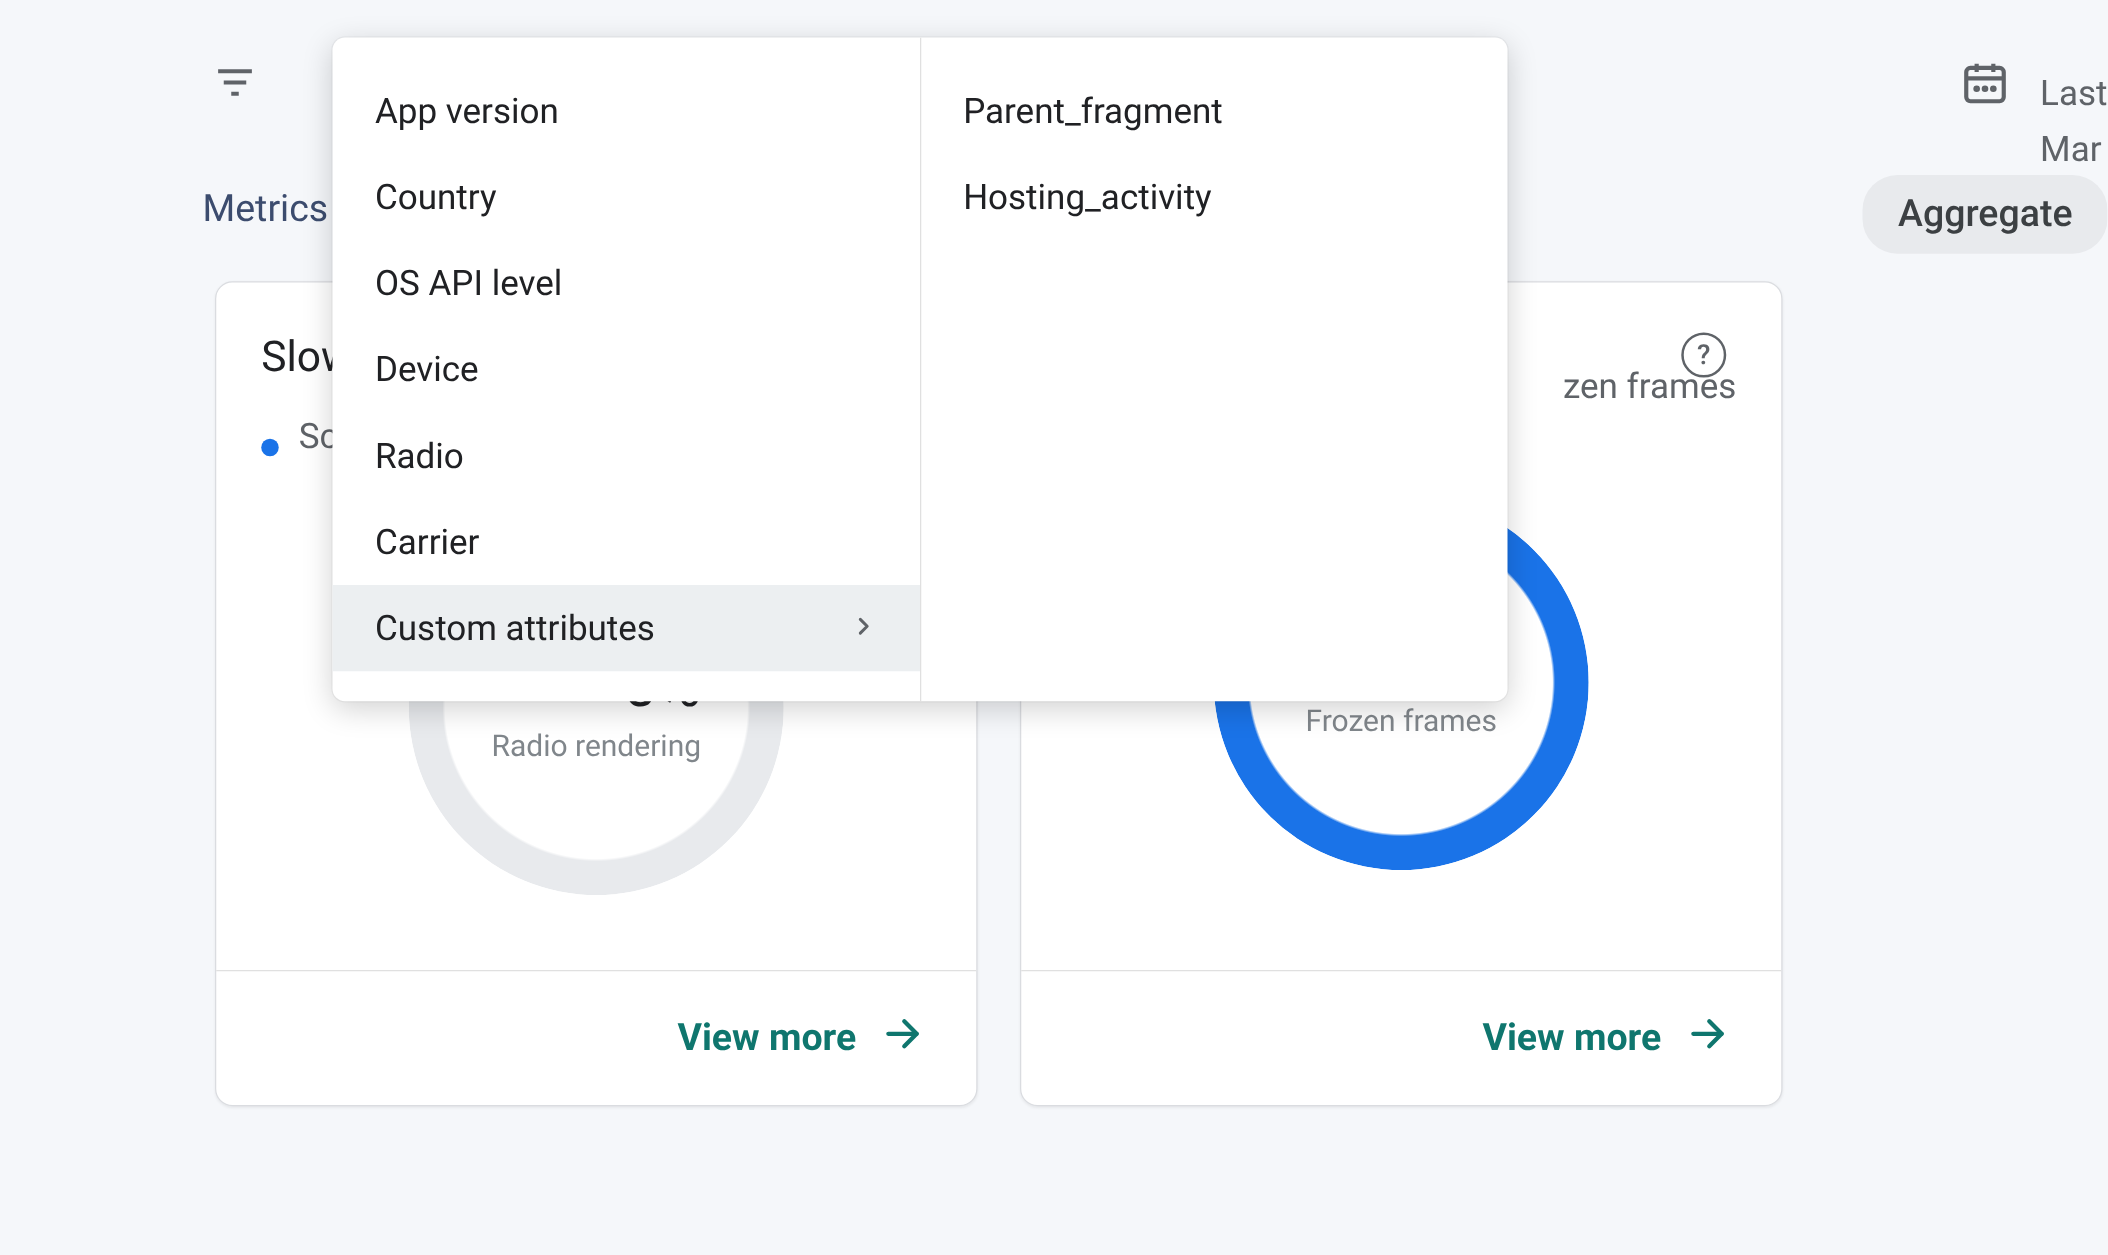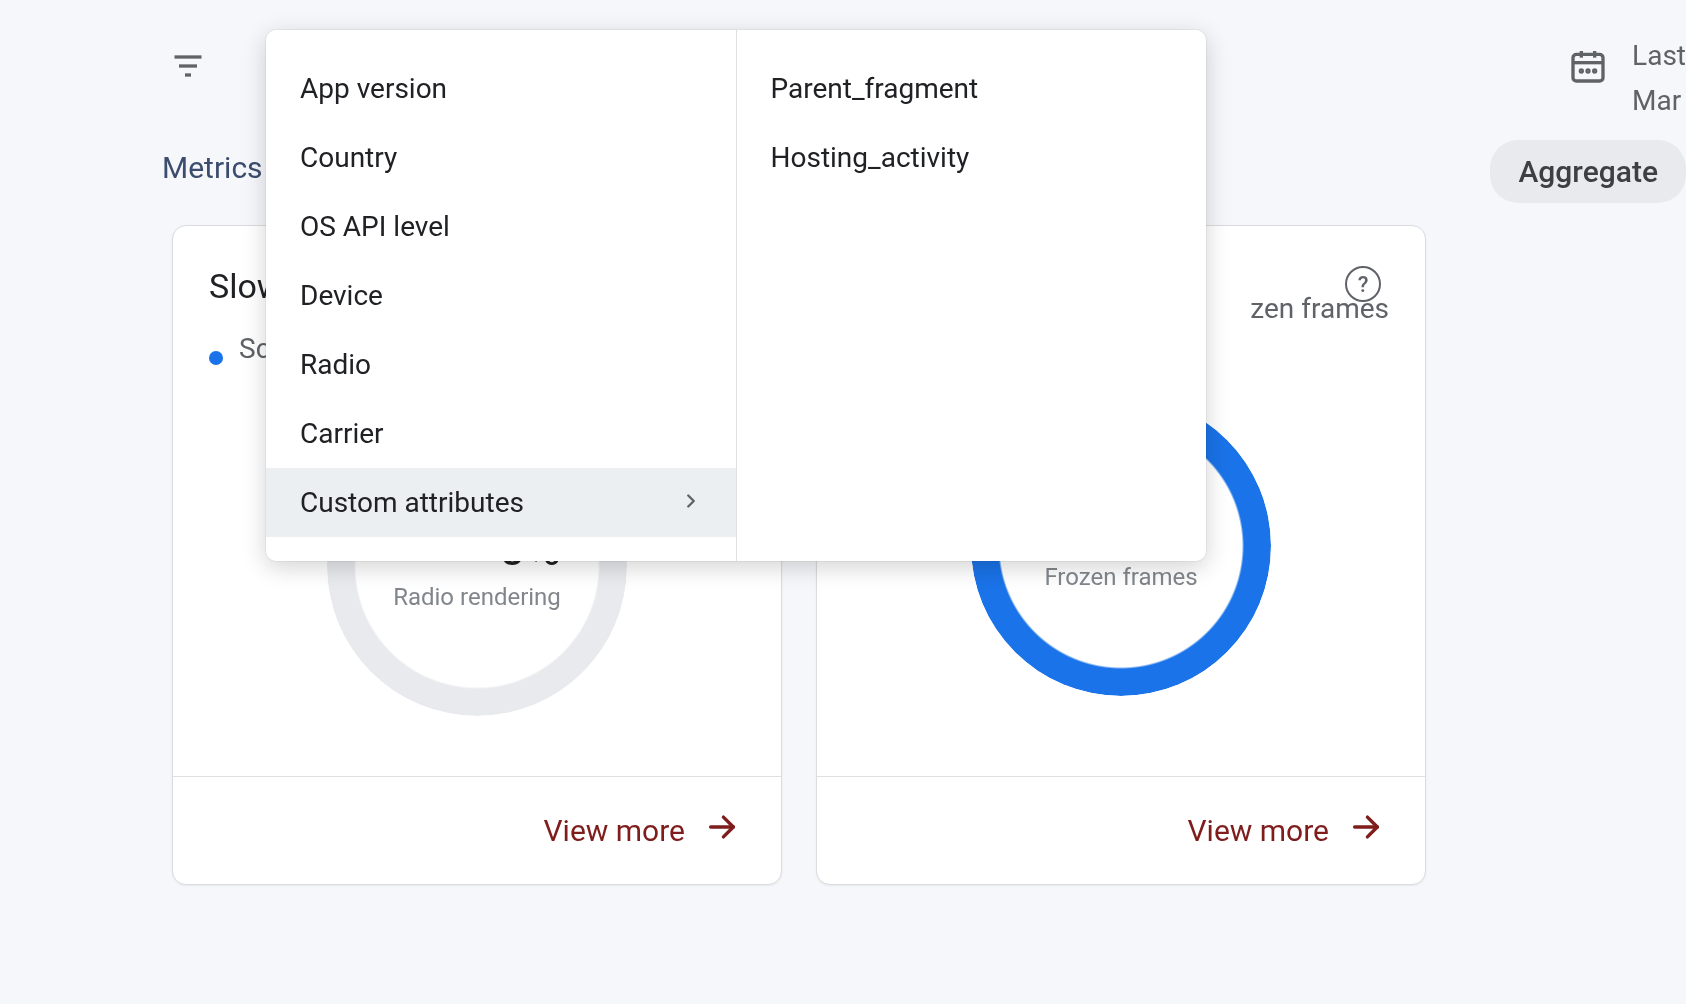--- a/index.html
+++ b/index.html
@@ -42,20 +42,21 @@
     color: #5f6368;
     margin-top: 12px;
   }
   .date-text {
     display: flex;
     flex-direction: column;
     color: #5f6368;
     font-size: 28px;
     line-height: 1.6;
     text-align: left;
+    margin-top: 19px;
   }
   .aggregate-pill {
     position: absolute;
     right: 0;
     top: 140px;
     background: #e8eaed;
     color: #3c4043;
     font-size: 30px;
     padding: 14px 28px;
     border-radius: 28px;
@@ -134,23 +135,23 @@
   }
   .card-footer {
     border-top: 1px solid #e0e0e0;
     height: 108px;
     display: flex;
     align-items: center;
     justify-content: flex-end;
     padding-right: 42px;
   }
   .view-more {
-    color: #7f1d1d;
+    color: #0f766e;
     font-size: 30px;
-    font-weight: 400;
+    font-weight: 700;
     display: flex;
     align-items: center;
     gap: 20px;
     cursor: pointer;
   }
   .help-badge {
     position: absolute;
     top: 40px;
     right: 44px;
     width: 36px;

